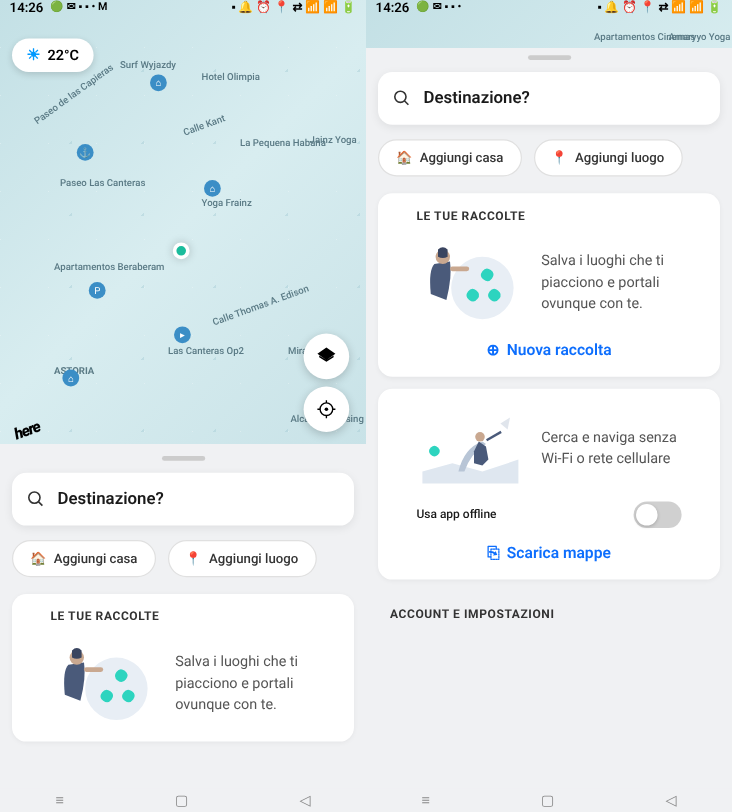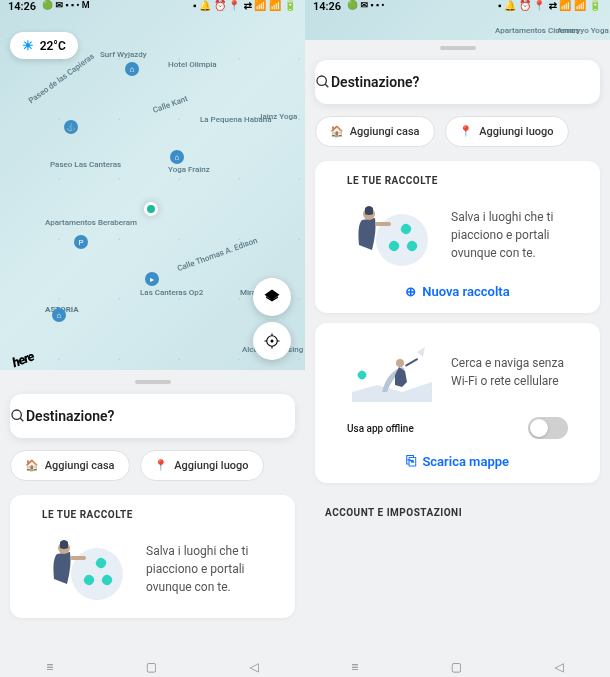--- a/index.html
+++ b/index.html
@@ -16,21 +16,21 @@
       background-size: 40px 40px, 60px 60px; }
     .map-label { position: absolute; font-size: 8px; color: #5a7a85; font-weight: 500; white-space: nowrap; }
     .poi-dot { position: absolute; width: 14px; height: 14px; background: #3b8ec6; border-radius: 50%; display: flex; align-items: center; justify-content: center; font-size: 8px; color: white; }
     .my-loc { position: absolute; width: 14px; height: 14px; background: #1abc9c; border: 3px solid white; border-radius: 50%; box-shadow: 0 0 8px rgba(0,0,0,0.2); }
     .weather-chip { position: absolute; top: 32px; left: 10px; background: white; border-radius: 18px; padding: 6px 12px; display: flex; align-items: center; gap: 6px; font-size: 12px; font-weight: 600; box-shadow: 0 2px 6px rgba(0,0,0,0.15); z-index: 50; }
     .weather-icon { color: #0099ff; font-size: 13px; }
     .fab { position: absolute; width: 38px; height: 38px; background: white; border-radius: 50%; display: flex; align-items: center; justify-content: center; box-shadow: 0 2px 8px rgba(0,0,0,0.2); z-index: 50; }
     .here-logo { position: absolute; bottom: 310px; left: 12px; font-size: 13px; font-weight: 900; font-style: italic; letter-spacing: -1px; color: #000; transform: rotate(-20deg); z-index: 45; }
     .bottom-panel { position: absolute; bottom: 20px; left: 0; right: 0; background: #f0f1f3; padding: 10px 0 0 0; z-index: 60; }
     .drag-handle { width: 36px; height: 4px; background: #ccc; border-radius: 2px; margin: 0 auto 10px; }
-    .search-card { background: white; margin: 0 10px 12px; border-radius: 12px; padding: 14px 0; display: flex; align-items: center; box-shadow: 0 2px 8px rgba(0,0,0,0.08); }
+    .search-card { background: white; margin: 0 10px 12px; border-radius: 12px; padding: 14px 12px; display: flex; align-items: center; gap: 10px; box-shadow: 0 2px 8px rgba(0,0,0,0.08); }
     .search-card span { font-size: 14px; font-weight: 600; color: #1a1a1a; }
     .chips-row { display: flex; gap: 10px; padding: 0 10px 14px; }
     .chip { background: white; border: 1px solid #e0e0e0; border-radius: 20px; padding: 8px 14px; display: flex; align-items: center; gap: 6px; font-size: 11px; font-weight: 500; color: #333; }
     .section { background: white; margin: 0 10px 10px; border-radius: 12px; padding: 14px 32px; box-shadow: 0 1px 4px rgba(0,0,0,0.05); }
     .section-title { font-size: 10px; font-weight: 700; letter-spacing: 0.5px; color: #333; margin-bottom: 14px; }
     .section-body { display: flex; gap: 14px; align-items: center; }
     .illus { width: 90px; height: 70px; flex-shrink: 0; position: relative; }
     .section-text { font-size: 12px; color: #555; line-height: 1.5; }
     .section-action { text-align: center; margin-top: 14px; font-size: 13px; font-weight: 600; color: #0d6efd; display: flex; align-items: center; justify-content: center; gap: 6px; }
     .toggle-row { display: flex; align-items: center; justify-content: space-between; padding-top: 10px; }
@@ -47,21 +47,21 @@
 </head>
 <body>
 
 <div class="screen">
   <div class="map-bg">
     <div class="map-label" style="top:50px;left:100px">Surf Wyjazdy</div>
     <div class="map-label" style="top:60px;left:168px">Hotel Olimpia</div>
     <div class="map-label" style="top:100px;left:152px;transform:rotate(-20deg)">Calle Kant</div>
     <div class="map-label" style="top:115px;left:200px">La Pequena Habana</div>
     <div class="map-label" style="top:112px;left:258px">Jainz Yoga</div>
-    <div class="map-label" style="top:160px;left:50px">Paseo Las Canteras</div>
+    <div class="map-label" style="top:148px;left:50px">Paseo Las Canteras</div>
     <div class="map-label" style="top:74px;left:22px;transform:rotate(-36deg)">Paseo de las Capieras</div>
     <div class="map-label" style="top:165px;left:168px">Yoga Frainz</div>
     <div class="map-label" style="top:218px;left:45px">Apartamentos Beraberam</div>
     <div class="map-label" style="top:250px;left:175px;transform:rotate(-20deg)">Calle Thomas A. Edison</div>
     <div class="map-label" style="top:288px;left:140px">Las Canteras Op2</div>
     <div class="map-label" style="top:288px;left:240px">Mirafondo</div>
     <div class="map-label" style="top:305px;left:45px;font-weight:700">ASTORIA</div>
     <div class="map-label" style="top:345px;left:242px">Alcatraz Cruising Bar</div>
     <div class="poi-dot" style="top:62px;left:125px">⌂</div>
     <div class="poi-dot" style="top:120px;left:64px">⚓</div>

